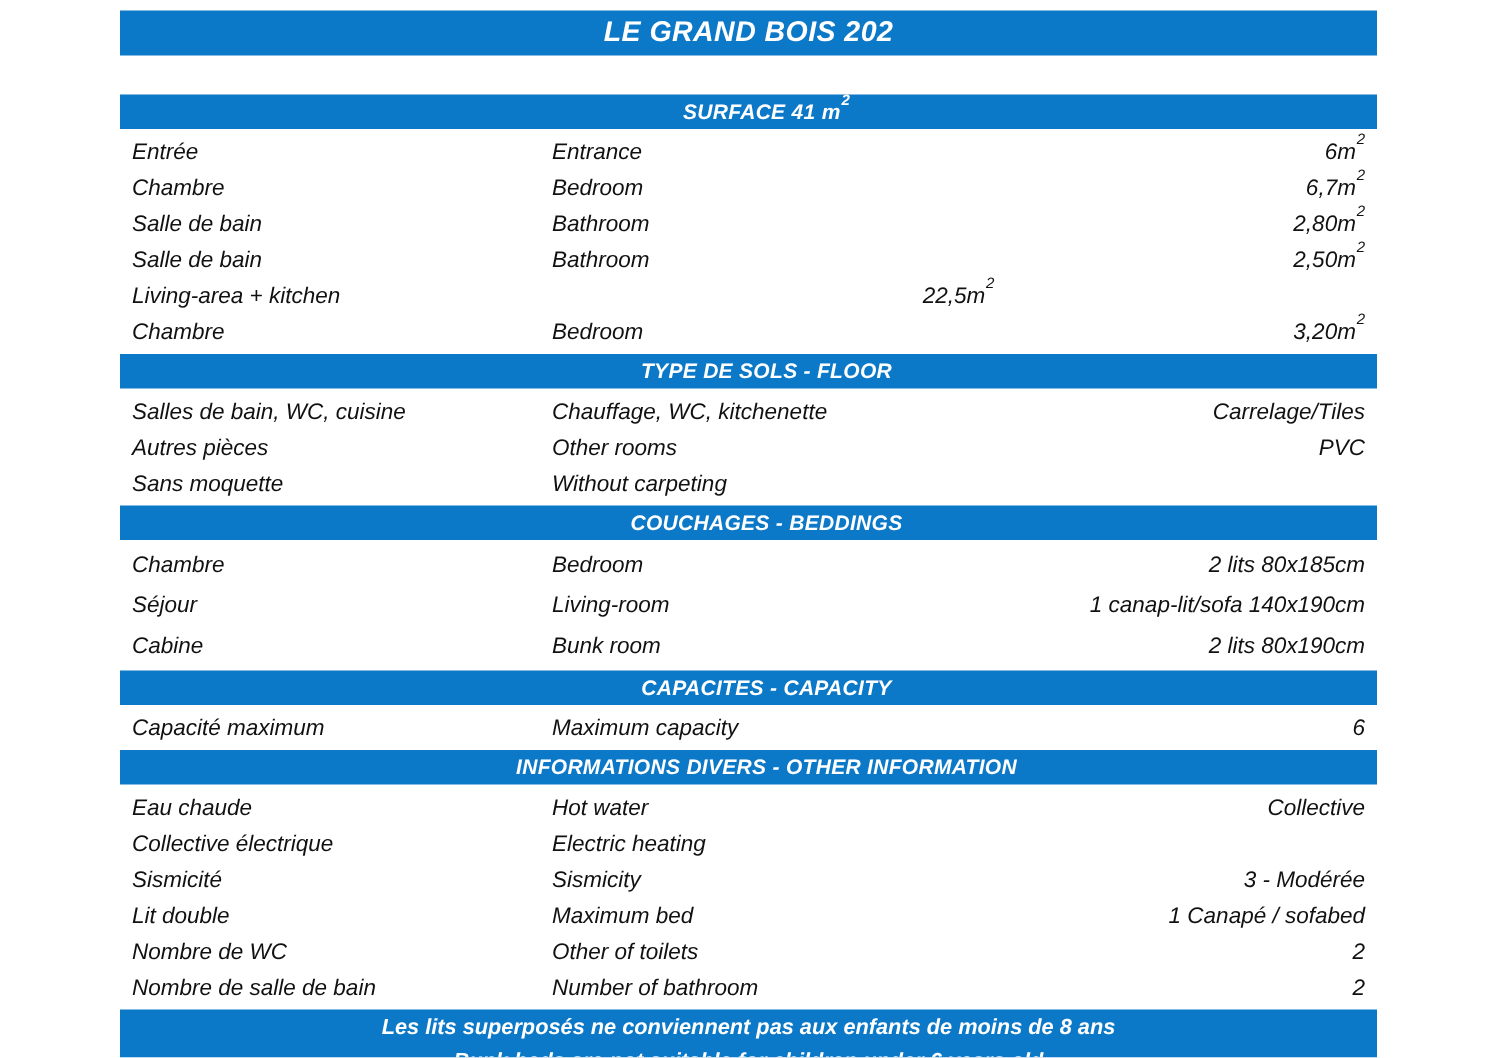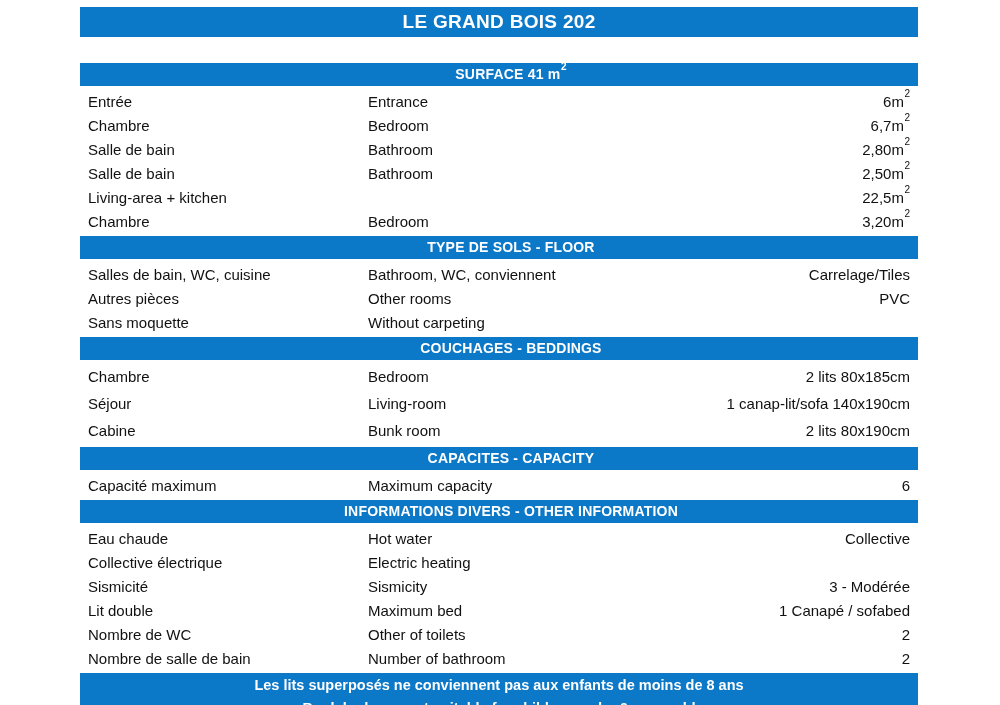--- a/index.html
+++ b/index.html
@@ -8,20 +8,21 @@
     background: #ffffff;
   }
   .page {
     position: relative;
     width: 1000px;
     height: 705px;
     background: #ffffff;
     font-family: "Liberation Sans", sans-serif;
     color: #111111;
     overflow: hidden;
+    font-style: italic;
   }
   .doc {
     width: 838px;
     margin-left: 80px;
     padding-top: 7px;
   }
   .bar {
     background: var(--accent, #0c78c8);
     color: #ffffff;
     text-align: center;
@@ -49,21 +50,21 @@
     grid-template-columns: 280px 1fr auto;
     align-items: center;
     height: 24px;
     padding: 0 8px;
     font-size: 15px;
   }
   .rows.spacious .row {
     height: 27px;
   }
   .cell.val {
-    text-align: right;
+    text-align: center;
     white-space: nowrap;
   }
   sup {
     font-size: 10px;
     line-height: 0;
     position: relative;
     top: -0.35em;
     margin-left: 0.5px;
   }
   .footer-bar {
@@ -113,21 +114,21 @@
           <div class="row">
             <div class="cell fr">Chambre</div>
             <div class="cell en">Bedroom</div>
             <div class="cell val">3,20m<sup>2</sup></div>
           </div>
         </div>
         <div class="bar section-bar">TYPE DE SOLS - FLOOR</div>
         <div class="rows">
           <div class="row">
             <div class="cell fr">Salles de bain, WC, cuisine</div>
-            <div class="cell en">Bathroom, WC, conviennent</div>
+            <div class="cell en">Chauffage, WC, kitchenette</div>
             <div class="cell val">Carrelage/Tiles</div>
           </div>
           <div class="row">
             <div class="cell fr">Autres pièces</div>
             <div class="cell en">Other rooms</div>
             <div class="cell val">PVC</div>
           </div>
           <div class="row">
             <div class="cell fr">Sans moquette</div>
             <div class="cell en">Without carpeting</div>

